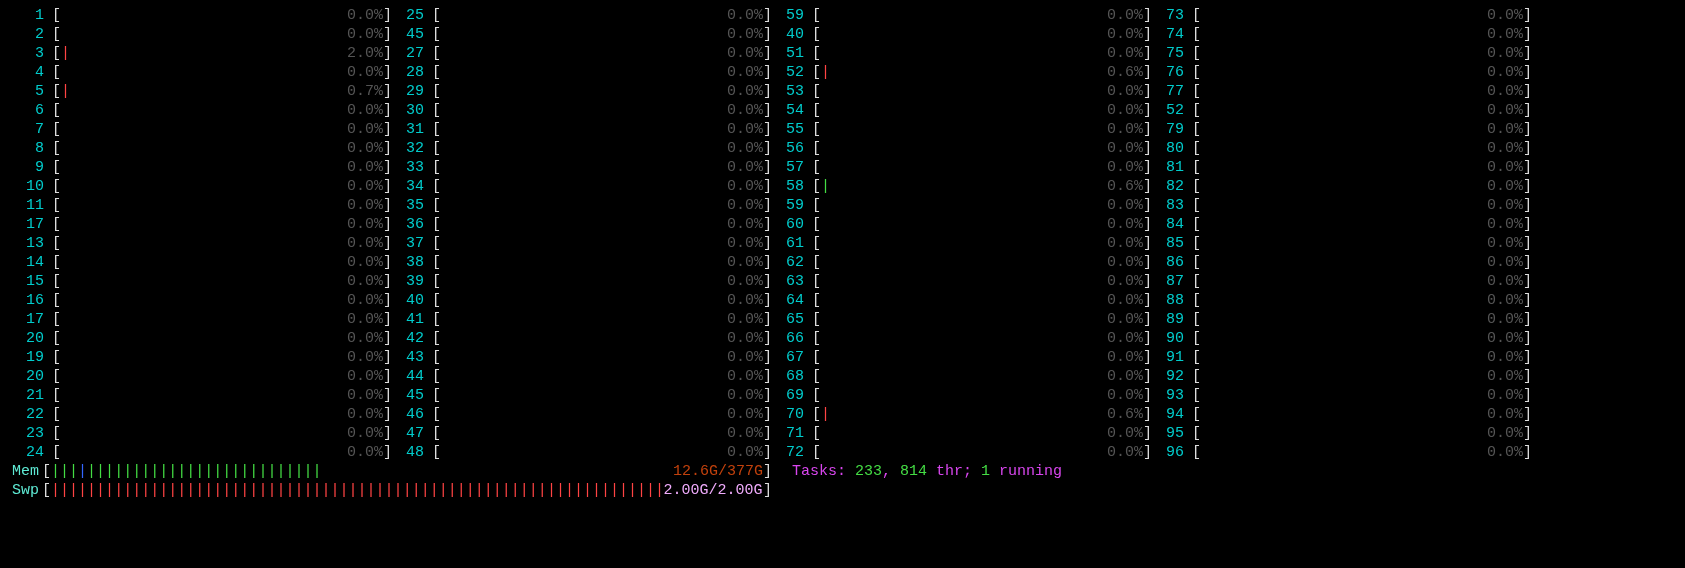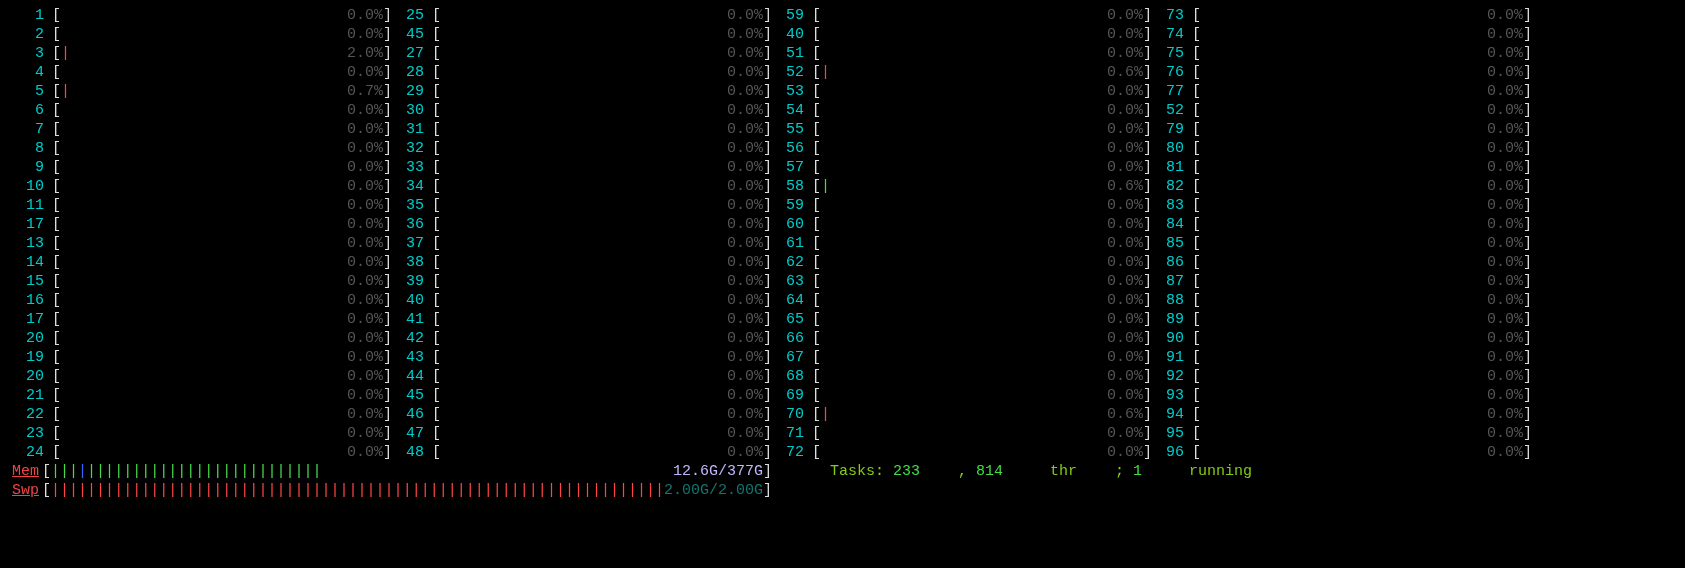--- a/index.html
+++ b/index.html
@@ -6,43 +6,43 @@
   body {
     background: #000;
     color: #ccc;
     font-family: "Consolas", "Monaco", "Courier New", monospace;
     font-size: 15px;
     line-height: 19px;
     width: 1685px;
     height: 568px;
     padding: 6px 12px;
   }
-  .cyan { color: #84cc16; margin-left: 38px; }
+  .cyan { color: #d946ef; }
   .red  { color: #ff4444; }
   .grn  { color: #44dd44; }
   .wht  { color: #ddd; }
   .blu  { color: #3366ff; }
 
   .cols { display: flex; }
   .col  { display: flex; flex-direction: column; width: 380px; }
   .row  { display: flex; align-items: center; height: 19px; white-space: pre; }
   .cpu-num { width: 32px; text-align: right; color: #00cccc; }
   .cpu-gap { width: 8px; }
   .cpu-br  { color: #ddd; }
   .cpu-bar { flex: 1; overflow: hidden; position: relative; height: 19px; }
   .cpu-pct { color: #555; text-align: right; min-width: 50px; }
 
   .footer { display: flex; }
   .footer-left { width: 760px; }
   .footer-right { padding-left: 20px; }
   .mem-row { display: flex; height: 19px; white-space: pre; }
-  .mem-lbl { color: #ef4444; width: 30px; text-decoration: underline; }
+  .mem-lbl { color: #5eead4; width: 30px; }
   .mem-bar { flex: 1; overflow: hidden; }
-  .mem-txt { text-align: right; color: #c4b5fd; min-width: 100px; }
-  .swp-txt { text-align: right; color: #0f766e; min-width: 100px; }
+  .mem-txt { text-align: right; color: #c2410c; min-width: 100px; }
+  .swp-txt { text-align: center; color: #f0abfc; min-width: 100px; }
 </style>
 </head>
 <body>
 
 <div class="cols" id="cpu-cols">
     <div class="col">
       <div class="row"><span class="cpu-num">1</span><span class="cpu-gap"> </span><span class="cpu-br">[</span><span class="cpu-bar"><span class="grn"></span></span><span class="cpu-pct">0.0%</span><span class="cpu-br">]</span></div>
       <div class="row"><span class="cpu-num">2</span><span class="cpu-gap"> </span><span class="cpu-br">[</span><span class="cpu-bar"><span class="grn"></span></span><span class="cpu-pct">0.0%</span><span class="cpu-br">]</span></div>
       <div class="row"><span class="cpu-num">3</span><span class="cpu-gap"> </span><span class="cpu-br">[</span><span class="cpu-bar"><span class="red">|</span></span><span class="cpu-pct">2.0%</span><span class="cpu-br">]</span></div>
       <div class="row"><span class="cpu-num">4</span><span class="cpu-gap"> </span><span class="cpu-br">[</span><span class="cpu-bar"><span class="grn"></span></span><span class="cpu-pct">0.0%</span><span class="cpu-br">]</span></div>

